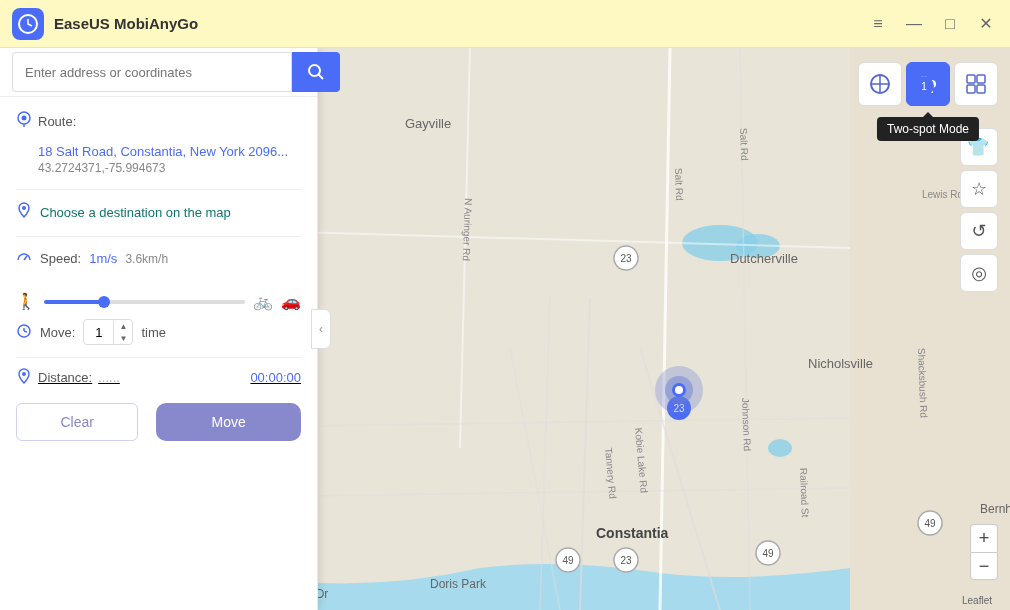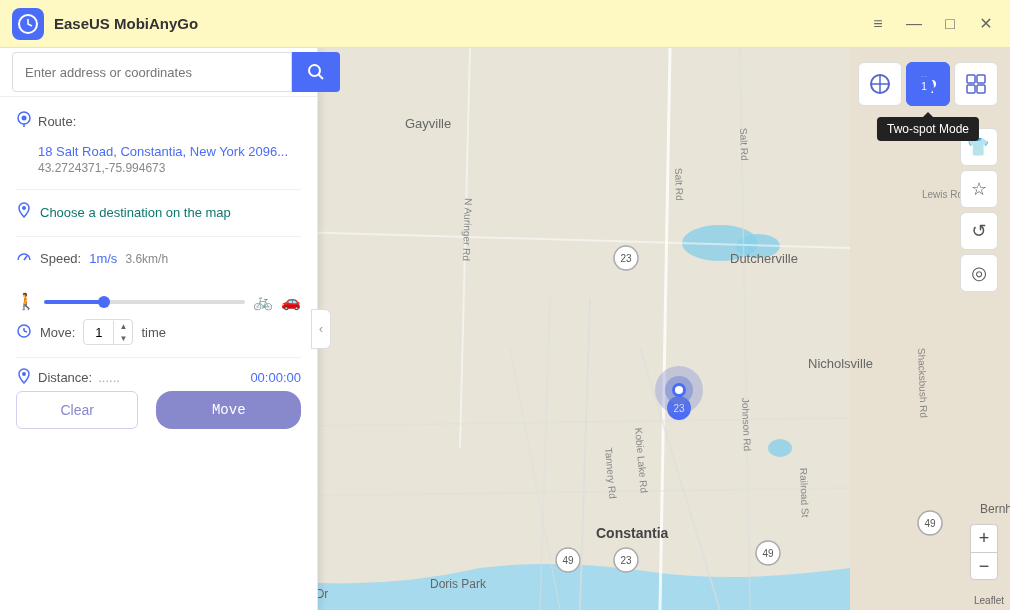--- a/index.html
+++ b/index.html
@@ -242,45 +242,46 @@
     .move-arrow {
       width: 18px; height: 12px;
       background: none; border: none;
       cursor: pointer; font-size: 8px;
       color: #666; display: flex; align-items: center; justify-content: center;
     }
     .move-time { font-size: 13px; color: #555; }
     .divider2 { height: 1px; background: #f0f0f0; margin: 10px 0; }
     .distance-section {
       display: flex; align-items: center; justify-content: space-between;
-      margin-bottom: 4px;
+      margin-bottom: 16px;
+      text-decoration: underline;
     }
     .distance-label {
       font-size: 13px; color: #555;
       display: flex; align-items: center; gap: 6px;
     }
     .distance-dots { color: #aaa; }
     .distance-time { color: #4a6cf7; font-size: 13px; }
     .panel-actions {
       display: flex; gap: 18px;
     }
     .btn-clear {
       flex: 1; height: 38px;
       border: 1px solid #d0d0f0;
       border-radius: 6px;
       background: #fff;
       color: #8888cc;
       font-size: 14px; cursor: pointer;
     }
     .btn-move {
       flex: 1.2; height: 38px;
-      border: none; border-radius: 16px;
+      border: none; border-radius: 10px;
       background: #8888cc;
       color: #fff;
-      font-size: 14px; cursor: pointer; font-family: Liberation Mono, monospace;
+      font-size: 14px; cursor: pointer;
     }
 
     
     .right-tools {
       position: absolute;
       right: 12px;
       top: 80px;
       display: flex; flex-direction: column; gap: 4px;
       z-index: 40;
     }
@@ -309,21 +310,21 @@
       cursor: pointer;
       display: flex; align-items: center; justify-content: center;
       font-size: 18px; color: #444;
     }
     .zoom-btn:first-child { border-radius: 4px 4px 0 0; border-bottom: none; }
     .zoom-btn:last-child { border-radius: 0 0 4px 4px; }
 
     
     .leaflet-attribution {
       position: absolute;
-      bottom: 4px; right: 6px;
+      bottom: 4px; right: 18px;
       font-size: 10px; color: #666;
       z-index: 30;
     }
 
     
     .num-badge {
       position: absolute;
       top: 14px; right: 64px;
       width: 20px; height: 20px;
       background: #4a6cf7;

